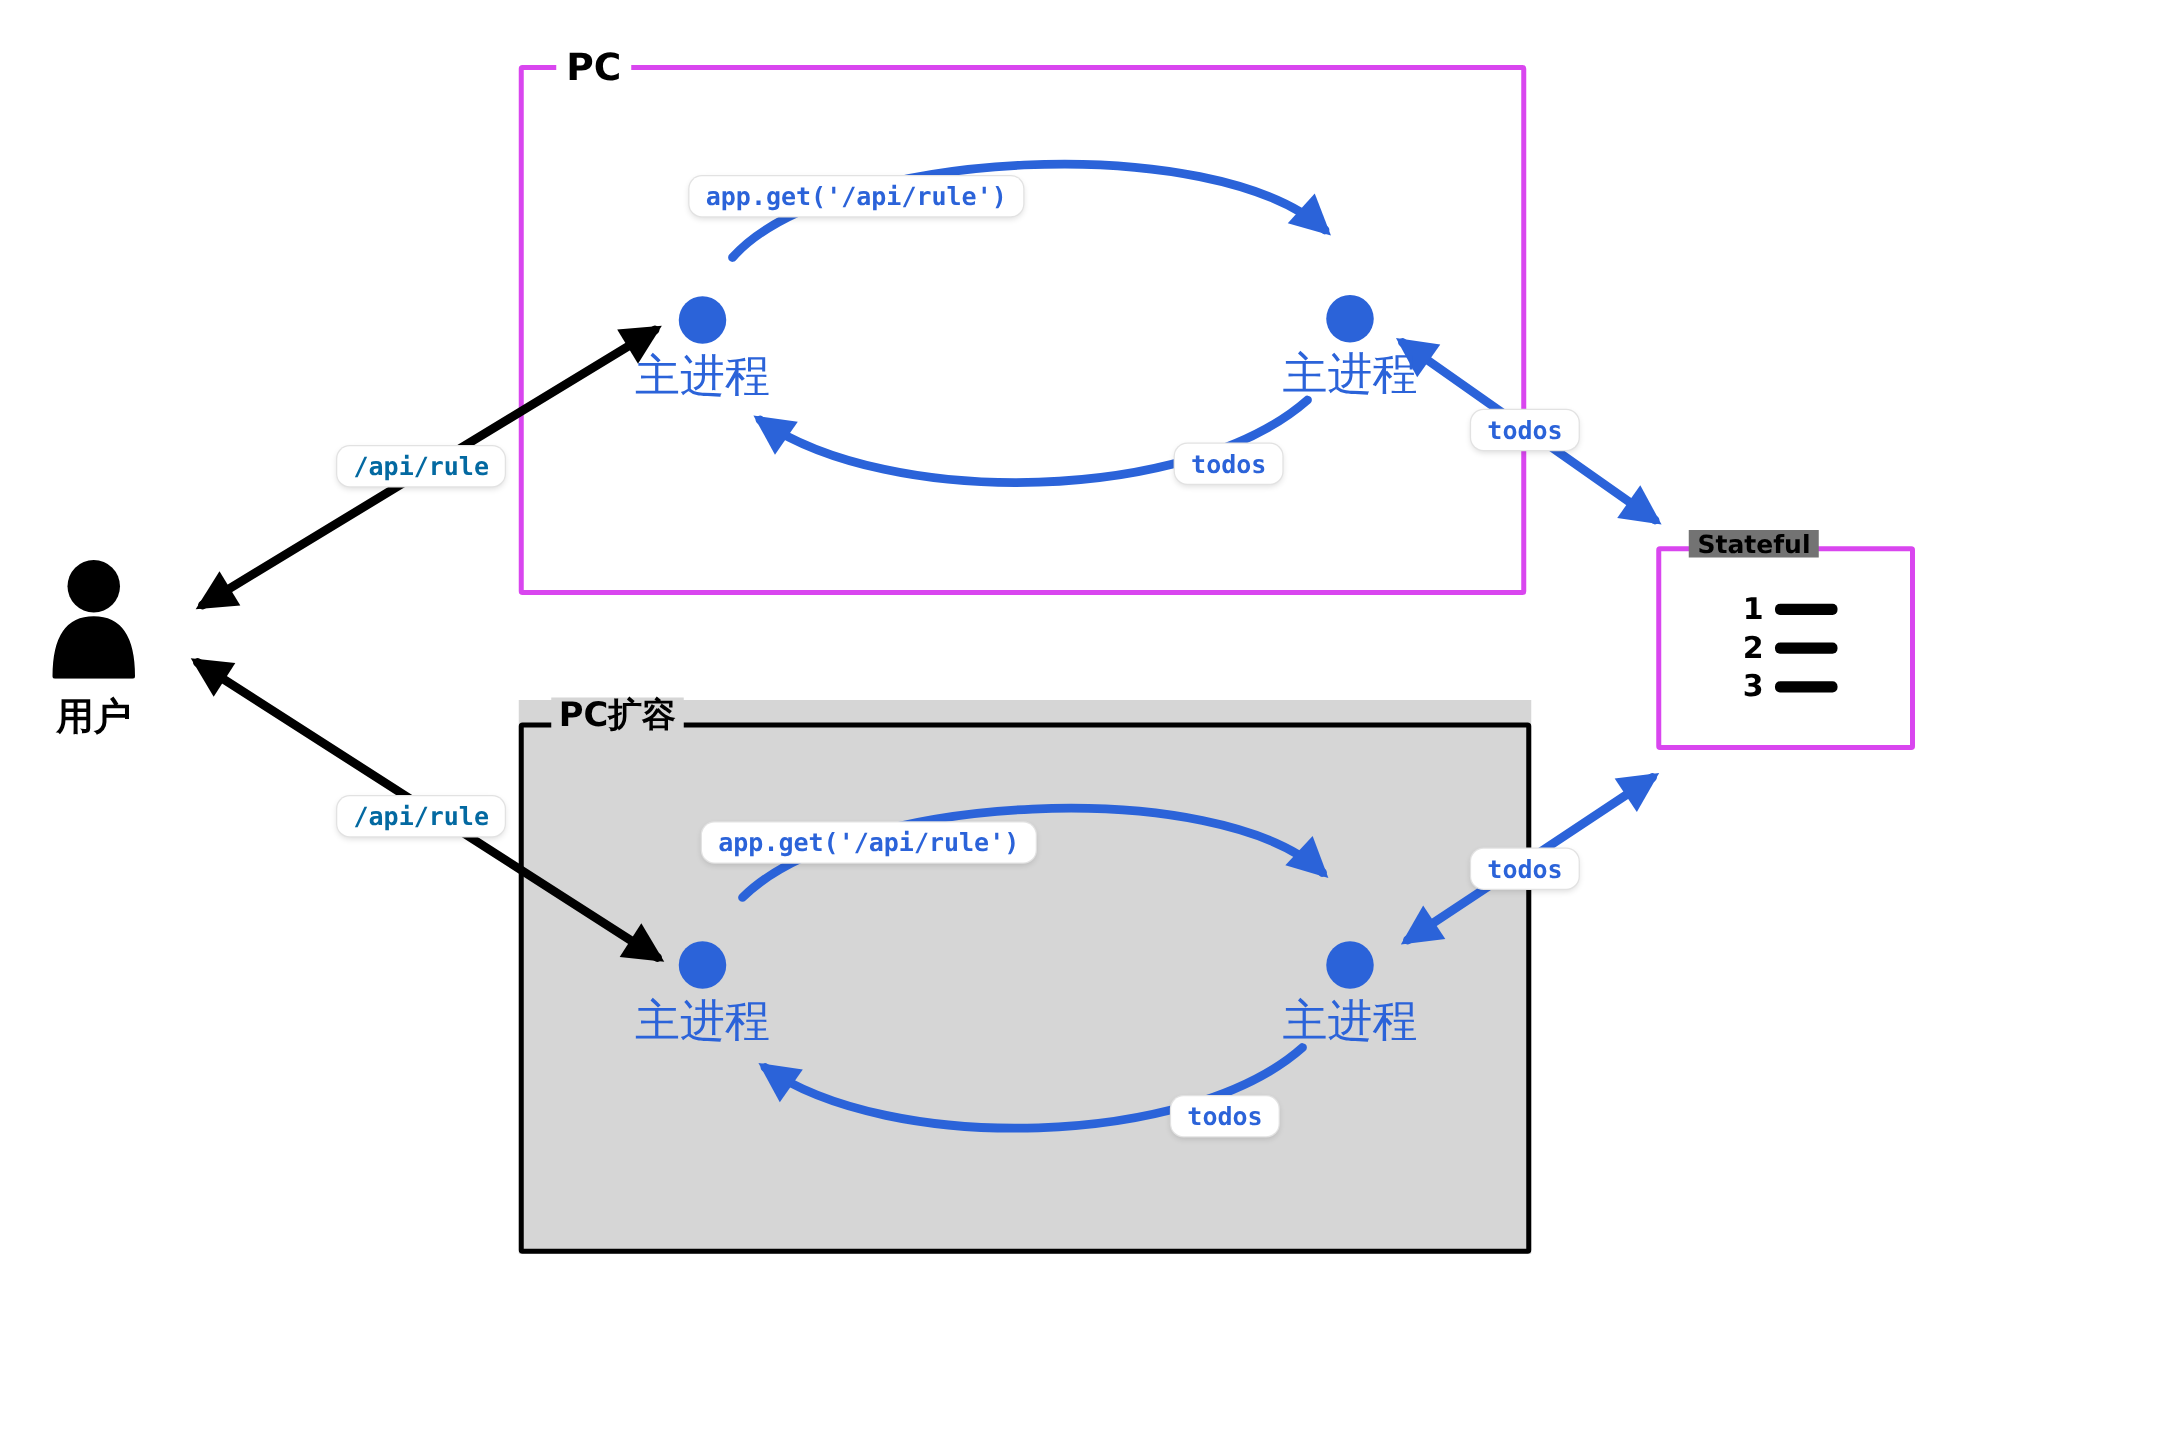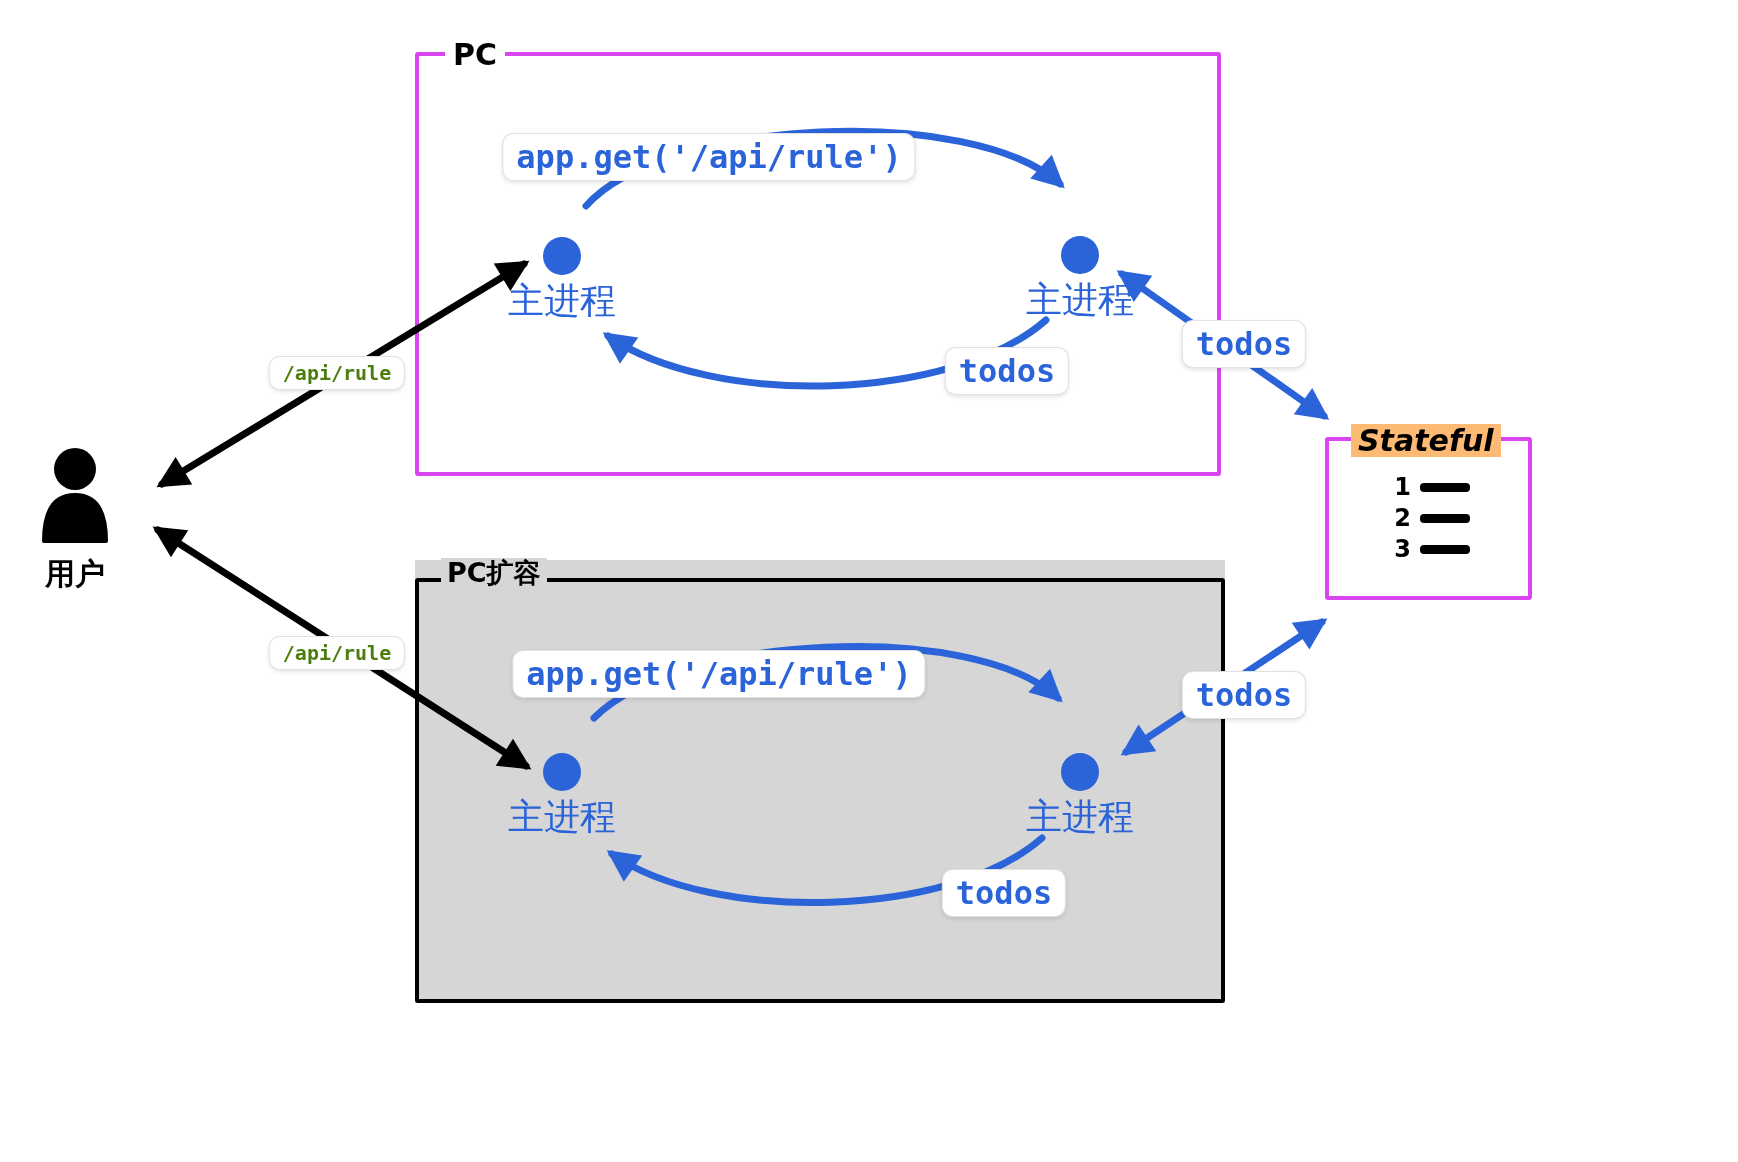--- a/index.html
+++ b/index.html
@@ -13,33 +13,33 @@
   .stroke-black { stroke:#000; }
   .fill-blue { fill:var(--accent-blue,#2b63d9); }
   .fill-black { fill:#000; }
 
   .box { position:absolute; border:4px solid #d946ef; border-radius:3px; z-index:1; }
   .box-title { position:absolute; font-weight:bold; line-height:1.1; white-space:nowrap; z-index:2; }
   .pc-box-title { left:26px; top:-18px; font-size:30px; background:#fff; padding:0 8px; }
   .pcext-outer { position:absolute; background:var(--box-gray,#d6d6d6); z-index:1; }
   .pcext-inner { position:absolute; left:0; right:0; top:18px; bottom:0; border:4px solid #000; border-radius:3px; }
   .pcext-title { left:26px; top:-2px; font-size:27px; background:var(--box-gray,#d6d6d6); padding:0 6px; }
-  .stateful-title { left:22px; top:-17px; font-size:30px; background:#fdba74; padding:0 7px;font-style:italic; }
+  .stateful-title { left:22px; top:-17px; font-size:20px; background:#737373; padding:0 7px; }
 
   .dot { position:absolute; width:38px; height:38px; border-radius:50%;
          background:var(--accent-blue,#2b63d9); transform:translate(-50%,-50%); z-index:3; }
   .node-label { position:absolute; transform:translate(-50%,-50%); color:var(--accent-blue,#2b63d9);
                 font-size:36px; font-weight:normal; white-space:nowrap; z-index:3; }
 
   .pill { position:absolute; transform:translate(-50%,-50%); background:#fff; border-radius:10px;
           box-shadow:0 0 0 1px #e2e2e2, 0 2px 5px rgba(0,0,0,.15); padding:4px 13px;
           font-family:"DejaVu Sans Mono", "Liberation Mono", monospace; font-weight:bold;
           white-space:nowrap; z-index:4; }
-  .pill.blue { color:var(--accent-blue,#2b63d9); font-size:32px;margin-left:24px; }
-  .pill.black { color:#4d7c0f; font-size:20px; }
+  .pill.blue { color:var(--accent-blue,#2b63d9); font-size:20px; }
+  .pill.black { color:#0369a1; font-size:20px; }
 
   .user-wrap { position:absolute; z-index:3; }
   .user-label { position:absolute; transform:translate(-50%,-50%); font-size:30px; font-weight:bold;
                 color:#000; white-space:nowrap; z-index:3;margin-top:11px; }
 
   .stateful-list { position:absolute; left:64px; top:34px; display:flex; flex-direction:column; gap:7px; }
   .stateful-row { display:flex; align-items:center; gap:9px; }
   .stateful-num { font-size:24px; font-weight:bold; width:18px; text-align:right; line-height:1; }
   .stateful-bar { width:50px; height:9px; background:#000; border-radius:4px; }
 </style>

